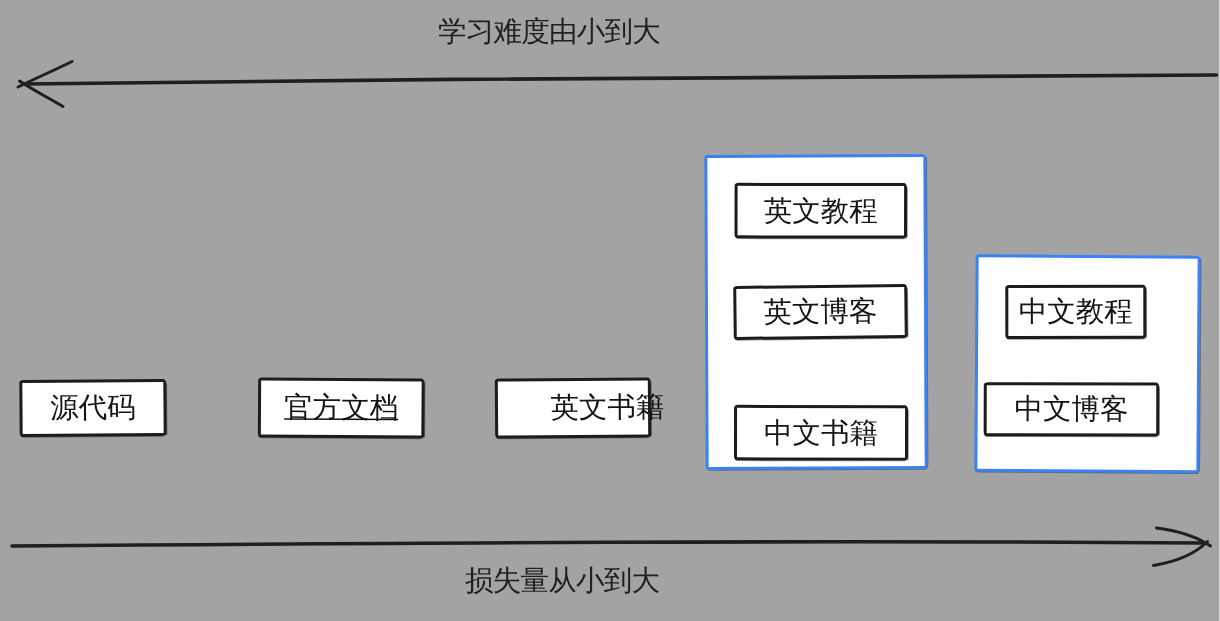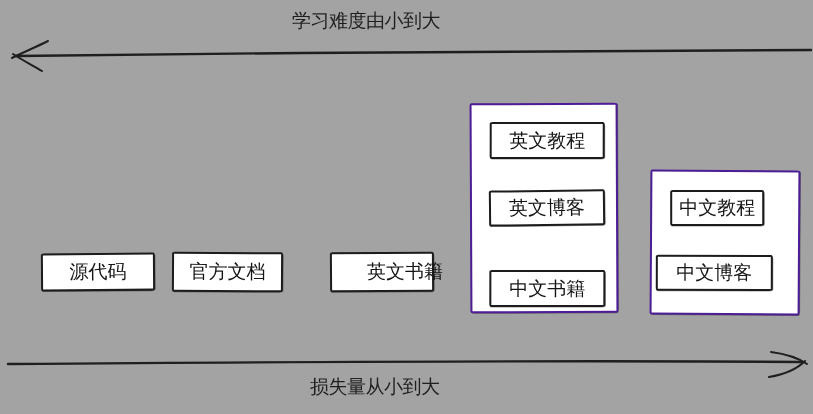--- a/index.html
+++ b/index.html
@@ -40,32 +40,32 @@
     justify-content: center;
     font-size: 19px;
     color: #141414;
     border-radius: 3px 2px 4px 2px / 2px 4px 2px 3px;
     box-shadow: 0.5px 0.5px 0 rgba(30,30,30,0.45);
     white-space: nowrap;
   }
   .group-box {
     position: absolute;
     box-sizing: border-box;
-    border: 2px solid #4c1d95;
+    border: 2px solid #3b82f6;
     background: #ffffff;
     border-radius: 2px 4px 2px 3px / 3px 2px 4px 2px;
     box-shadow: 0.5px 0.5px 0 rgba(30,30,30,0.45);
   }
   .r1 { transform: rotate(-0.4deg); }
   .r2 { transform: rotate(0.35deg); }
   .r3 { transform: rotate(-0.25deg); }
 
   
-  .box-source-code    { left: 13px;  top: 253px; width: 114px; height: 38px; margin-left: 28px; }
-  .box-official-docs  { left: 172px; top: 252px; width: 111px; height: 40px; }
+  .box-source-code    { left: 13px;  top: 253px; width: 98px; height: 38px; }
+  .box-official-docs  { left: 172px; top: 252px; width: 111px; height: 40px; text-decoration: underline; }
   .box-english-books  { left: 330px; top: 252px; width: 104px; height: 40px; padding-left: 46px; }
 
   
   .group-1 { left: 470px; top: 103px; width: 148px; height: 210px; }
   .group-1 .box-english-tutorial { left: 18px; top: 17px;  width: 115px; height: 37px; }
   .group-1 .box-english-blog     { left: 17px; top: 85px;  width: 116px; height: 36px; }
   .group-1 .box-chinese-books    { left: 17px; top: 149px; width: 116px; height: 37px; margin-top: 16px; }
 
   
   .group-2 { left: 650px; top: 170px; width: 150px; height: 145px; }

